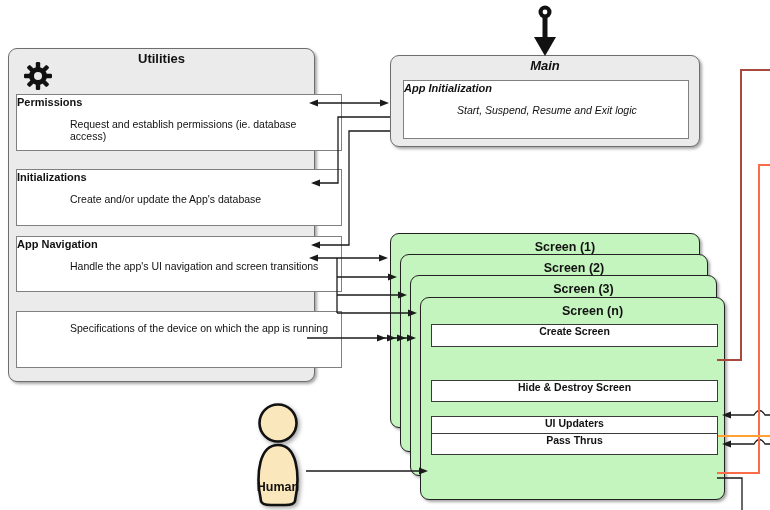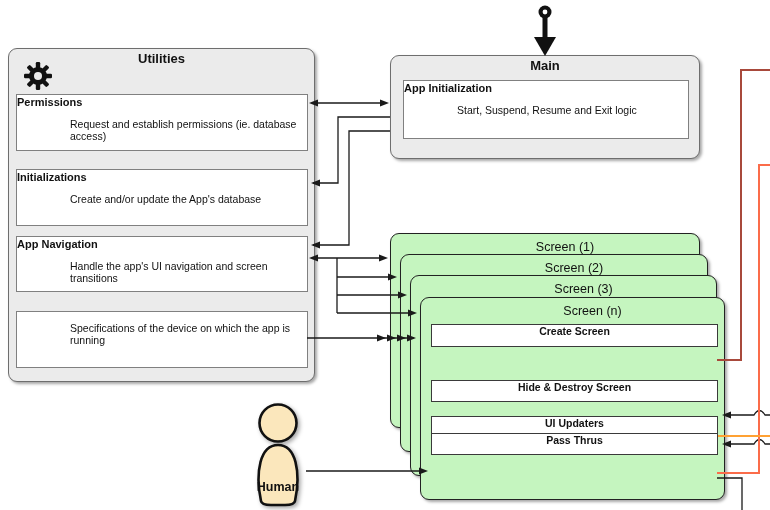--- a/index.html
+++ b/index.html
@@ -1,27 +1,27 @@
 <!DOCTYPE html>
 <html><head>
 <meta charset="utf-8">
 <style>
   html,body{margin:0;padding:0;background:#fff;}
   #canvas{position:relative;width:770px;height:510px;background:#fff;overflow:hidden;
           font-family:"Liberation Sans", sans-serif;color:#111;}
   .panel{position:absolute;background:#ebebeb;border:1.3px solid #6e6e6e;border-radius:9px;
          box-shadow:2px 2px 3px rgba(0,0,0,0.35);box-sizing:border-box;}
   .panel-title{font-weight:bold;font-size:13px;text-align:center;padding-top:2px;}
-  .umod{position:absolute;left:7px;width:292px;background:#fff;border:1px solid #808080;
+  .umod{position:absolute;left:7px;width:326px;background:#fff;border:1px solid #808080;
         box-sizing:border-box;}
   .umod-title{font-weight:bold;font-size:11px;text-align:left;padding-top:1px;}
   .umod-desc{font-size:10.5px;text-align:left;padding:10px 8px 0 9px;margin-left:44px;}
   .screen{position:absolute;background:#c5f5bf;border:1.2px solid #222;border-radius:9px;
           box-shadow:2px 2px 3px rgba(0,0,0,0.35);box-sizing:border-box;}
-  .screen-title{font-weight:normal;font-size:12.5px;text-align:center;padding-top:6px;padding-left:40px;}
+  .screen-title{font-weight:bold;font-size:12.5px;text-align:center;padding-top:6px;padding-left:40px;}
   .smod{position:absolute;left:10px;width:287px;background:#fff;border:1px solid #3a3a3a;
         box-sizing:border-box;display:flex;align-items:flex-start;justify-content:center;
         font-weight:bold;font-size:10.5px;}
   #overlay{position:absolute;left:0;top:0;z-index:30;pointer-events:none;}
   #gear{position:absolute;left:13px;top:11px;}
   #human-svg{position:absolute;left:233px;top:398px;filter:drop-shadow(2px 2px 2px rgba(0,0,0,0.35));}
   #human-label{position:absolute;left:233px;top:480px;width:90px;text-align:center;
                font-weight:bold;font-size:12.5px;z-index:20;}
 </style>
 </head>
@@ -58,21 +58,21 @@
     </div>
     <div class="umod" style="top:187px;height:56px;">
       <div class="umod-title">App Navigation</div>
       <div class="umod-desc">Handle the app's UI navigation and screen transitions</div>
     </div>
     <div class="umod" style="top:262px;height:57px;">
       <div class="umod-desc">Specifications of the device on which the app is running</div>
     </div>
   </div>
 
-  <div class="panel" style="left:390px;top:55px;width:310px;height:104px;">
+  <div class="panel" style="left:390px;top:55px;width:310px;height:92px;font-style:italic;">
     <div class="panel-title">Main</div>
     <div class="umod" style="left:12px;top:24px;width:286px;height:59px;">
       <div class="umod-title">App Initialization</div>
       <div class="umod-desc">Start, Suspend, Resume and Exit logic</div>
     </div>
   </div>
 
   <div class="screen" style="left:390px;top:233px;width:310px;height:195px;z-index:1;">
     <div class="screen-title">Screen (1)</div>
   </div>

